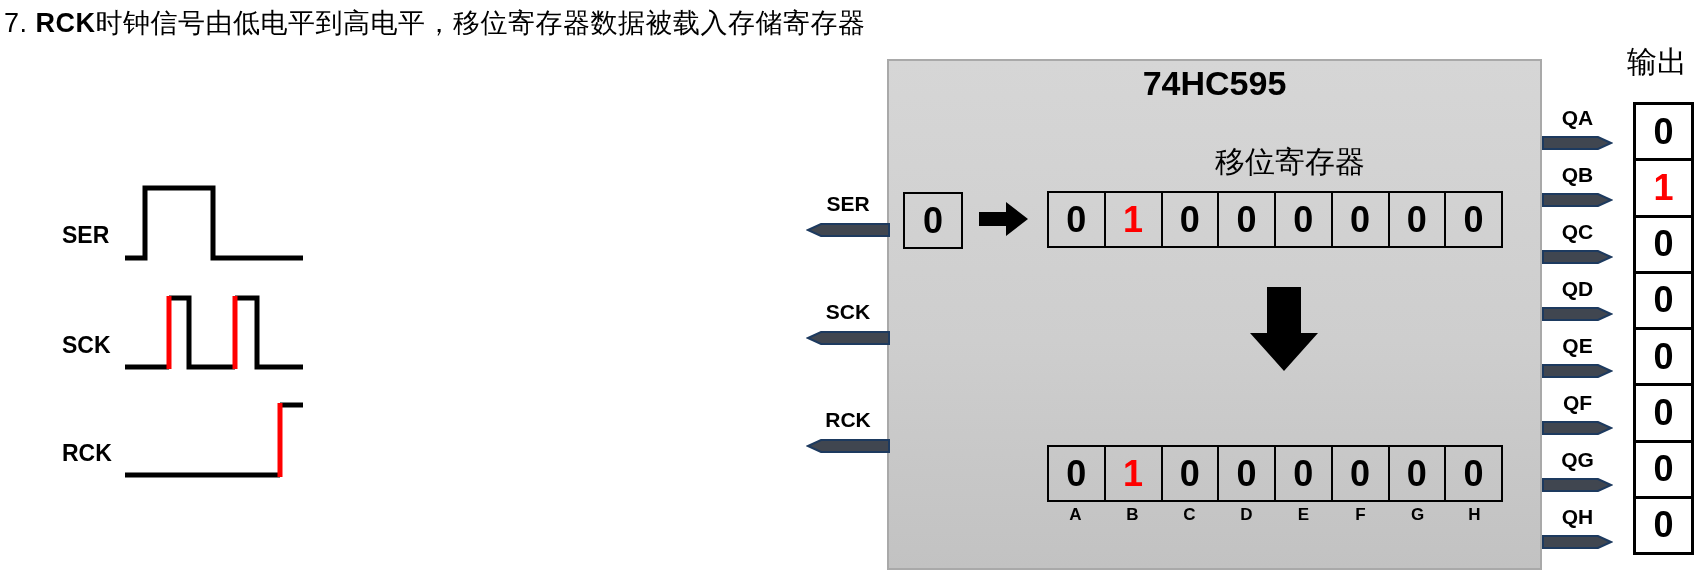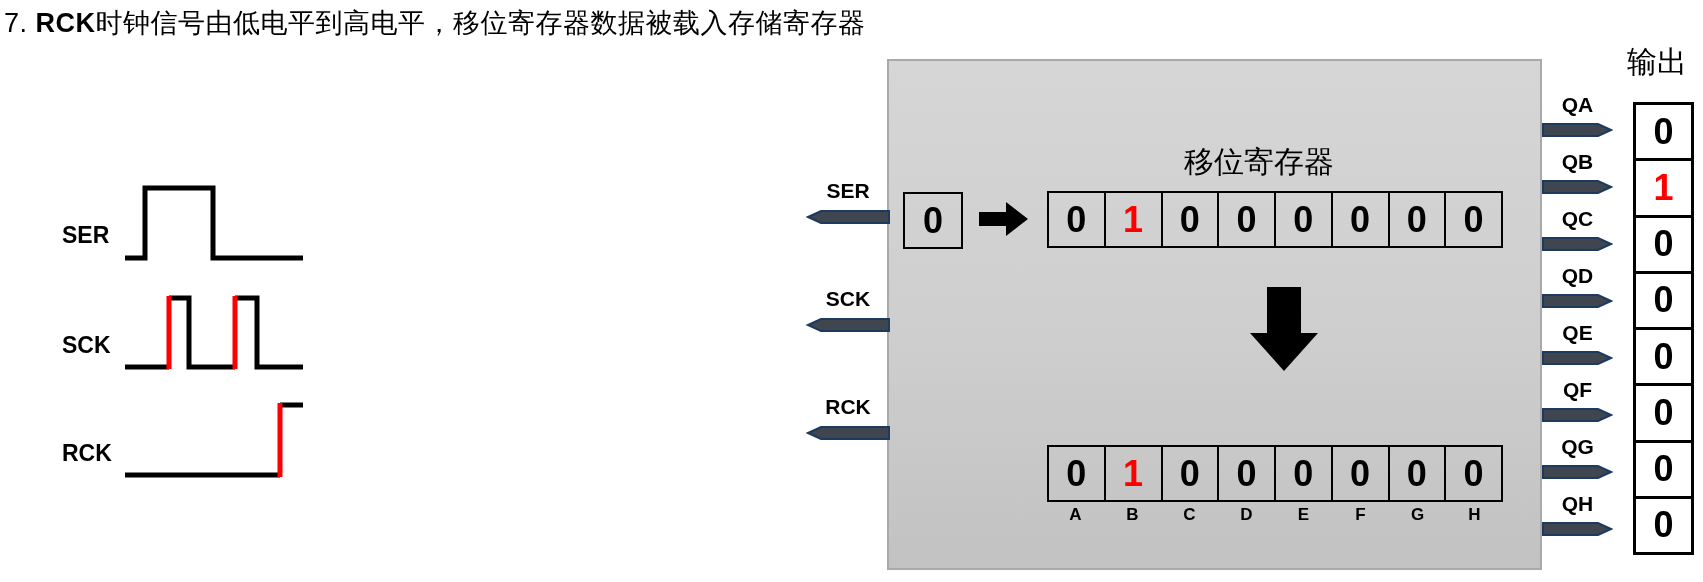--- a/index.html
+++ b/index.html
@@ -15,21 +15,21 @@
   .waves { position:absolute; left:0; top:0; width:400px; height:582px; }
   .wave-label { position:absolute; left:62px; width:50px; font-weight:700; font-size:23px; }
 
   
   .chip { position:absolute; left:887px; top:59px; width:655px; height:511px;
           background:linear-gradient(180deg,#d6d6d6 0%,#cecece 55%,#c2c2c2 100%);
           border:2px solid #a9a9a9; }
   .chip-title { position:absolute; left:887px; top:64px; width:655px; text-align:center;
                 font-weight:700; font-size:34px; }
 
-  .reg-label { position:absolute; left:1031px; width:456px; text-align:center; font-size:30px; }
+  .reg-label { position:absolute; left:1062px; width:456px; text-align:center; font-size:30px; }
   .shift-label { top:142px; }
   .store-label { top:395px; }
 
   .register { position:absolute; left:1047px; width:456px; height:57px; display:flex;
               border:2.5px solid #000; }
   .shift-reg { top:191px; }
   .store-reg { top:445px; }
   .cell { flex:1 1 0; display:flex; align-items:center; justify-content:center;
           font-weight:700; font-size:36px; }
   .register .cell:not(:first-child) { border-left:2.5px solid #000; }
@@ -44,21 +44,21 @@
   .bit-labels { position:absolute; left:1047px; top:505px; width:456px; display:flex; }
   .bit { flex:1 1 0; text-align:center; font-weight:700; font-size:17px; }
 
   
   .pins { position:absolute; }
   .left-pins  { left:806px; top:180px; width:84px; }
   .right-pins { left:1542px; top:94px; width:71px; }
   .pin { text-align:center; }
   .left-pins .pin { height:46px; margin-bottom:62px; }
   .right-pins .pin { height:44px; margin-bottom:13px; }
-  .pin-label { font-weight:700; font-size:21px; line-height:21px; }
+  .pin-label { font-weight:700; font-size:21px; line-height:21px;margin-top:13px; }
   .left-pins .pin svg  { display:block; margin:8px auto 0; }
   .right-pins .pin svg { display:block; margin:7px auto 0; }
   .pin svg polygon { fill:#404650; stroke:#1d3a5f; stroke-width:2; }
 
   
   .output-label { position:absolute; left:1627px; top:42px; width:72px; font-size:30px; }
   .output-col { position:absolute; left:1633px; top:102px; width:61px; height:453px;
                 border:3px solid #000; background:#fff; display:flex; flex-direction:column; }
   .out-cell { flex:1 1 0; display:flex; align-items:center; justify-content:center;
               font-weight:700; font-size:36px; }
@@ -80,20 +80,21 @@
       <polyline points="235,369 235,296" fill="none" stroke="#ff0000" stroke-width="5" stroke-linejoin="miter" stroke-linecap="butt"></polyline>
       <polyline points="125,475 280,475" fill="none" stroke="#000000" stroke-width="5" stroke-linejoin="miter" stroke-linecap="butt"></polyline>
       <polyline points="280,405 303,405" fill="none" stroke="#000000" stroke-width="5" stroke-linejoin="miter" stroke-linecap="butt"></polyline>
       <polyline points="280,477 280,403" fill="none" stroke="#ff0000" stroke-width="5" stroke-linejoin="miter" stroke-linecap="butt"></polyline>
     </svg>
   <div class="wave-label" style="top:222px">SER</div>
   <div class="wave-label" style="top:332px">SCK</div>
   <div class="wave-label" style="top:440px">RCK</div>
 
   <div class="chip"></div>
+  <div class="chip-title">74HC595</div>
 
   <div class="reg-label shift-label">移位寄存器</div>
   <div class="register shift-reg">
 
   <div class="cell">0</div>
       <div class="cell hl">1</div>
       <div class="cell">0</div>
       <div class="cell">0</div>
       <div class="cell">0</div>
       <div class="cell">0</div>

